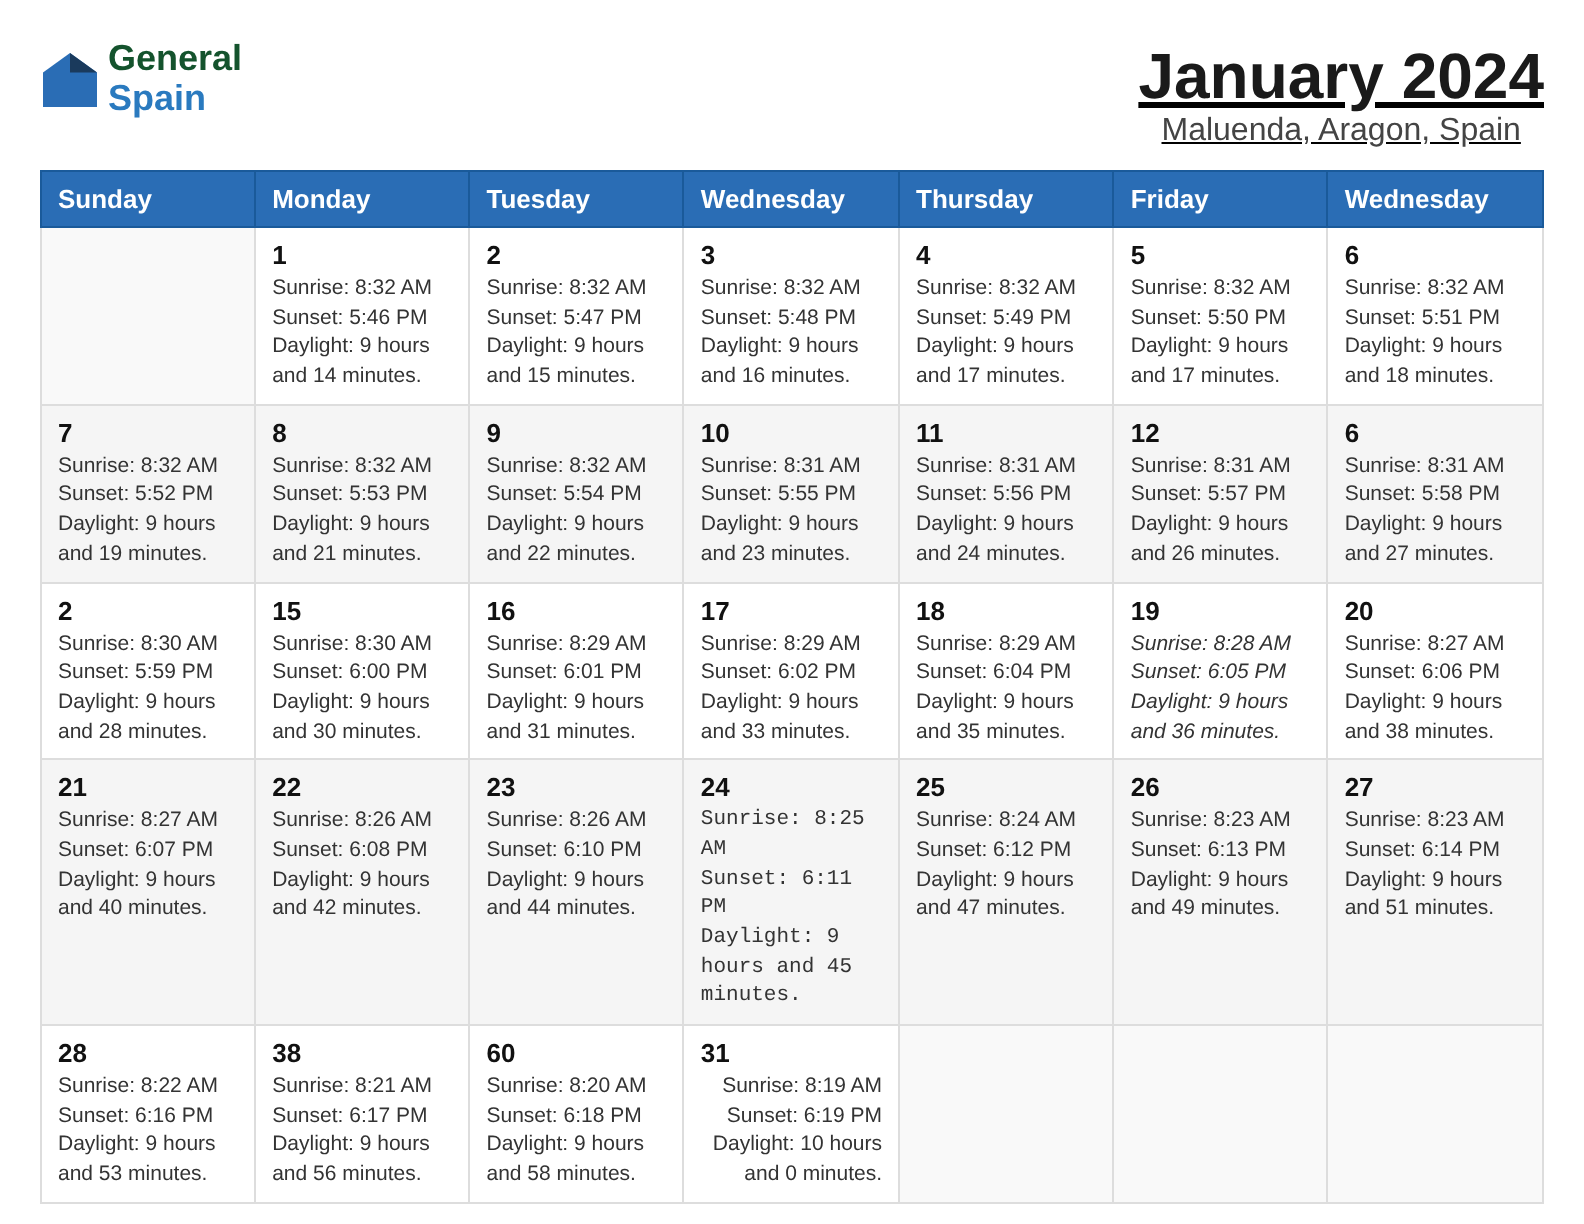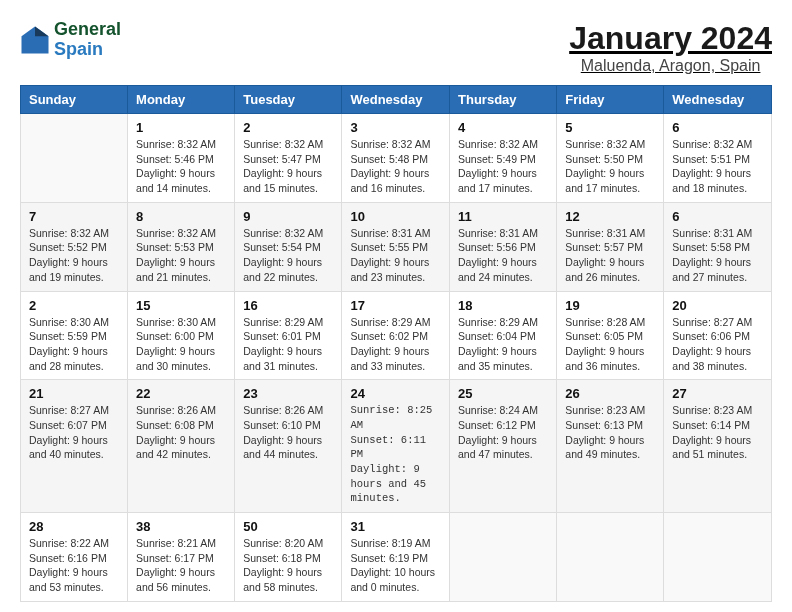--- a/index.html
+++ b/index.html
@@ -223,21 +223,21 @@
 Daylight: 9 hours and 33 minutes.</div>
         </td>
         <td>
           <div class="day-number">18</div>
           <div class="cell-text" style="white-space: pre-line;">Sunrise: 8:29 AM
 Sunset: 6:04 PM
 Daylight: 9 hours and 35 minutes.</div>
         </td>
         <td>
           <div class="day-number">19</div>
-          <div class="cell-text" style="white-space: pre-line;">Sunrise: 8:28 AM
+          <div class="cell-text" style="white-space: pre-line; font-style: italic;">Sunrise: 8:28 AM
 Sunset: 6:05 PM
 Daylight: 9 hours and 36 minutes.</div>
         </td>
         <td>
           <div class="day-number">20</div>
           <div class="cell-text" style="white-space: pre-line;">Sunrise: 8:27 AM
 Sunset: 6:06 PM
 Daylight: 9 hours and 38 minutes.</div>
         </td>
       </tr>
@@ -292,28 +292,28 @@
 Sunset: 6:16 PM
 Daylight: 9 hours and 53 minutes.</div>
         </td>
         <td>
           <div class="day-number">38</div>
           <div class="cell-text" style="white-space: pre-line;">Sunrise: 8:21 AM
 Sunset: 6:17 PM
 Daylight: 9 hours and 56 minutes.</div>
         </td>
         <td>
-          <div class="day-number">50</div>
+          <div class="day-number">60</div>
           <div class="cell-text" style="white-space: pre-line;">Sunrise: 8:20 AM
 Sunset: 6:18 PM
 Daylight: 9 hours and 58 minutes.</div>
         </td>
         <td>
           <div class="day-number">31</div>
-          <div class="cell-text" style="white-space: pre-line;">Sunrise: 8:19 AM
+          <div class="cell-text" style="white-space: pre-line; text-align: right;">Sunrise: 8:19 AM
 Sunset: 6:19 PM
 Daylight: 10 hours and 0 minutes.</div>
         </td>
         <td class="empty"></td>
         <td class="empty"></td>
         <td class="empty"></td>
       </tr>
     </tbody>
 </table>
 

